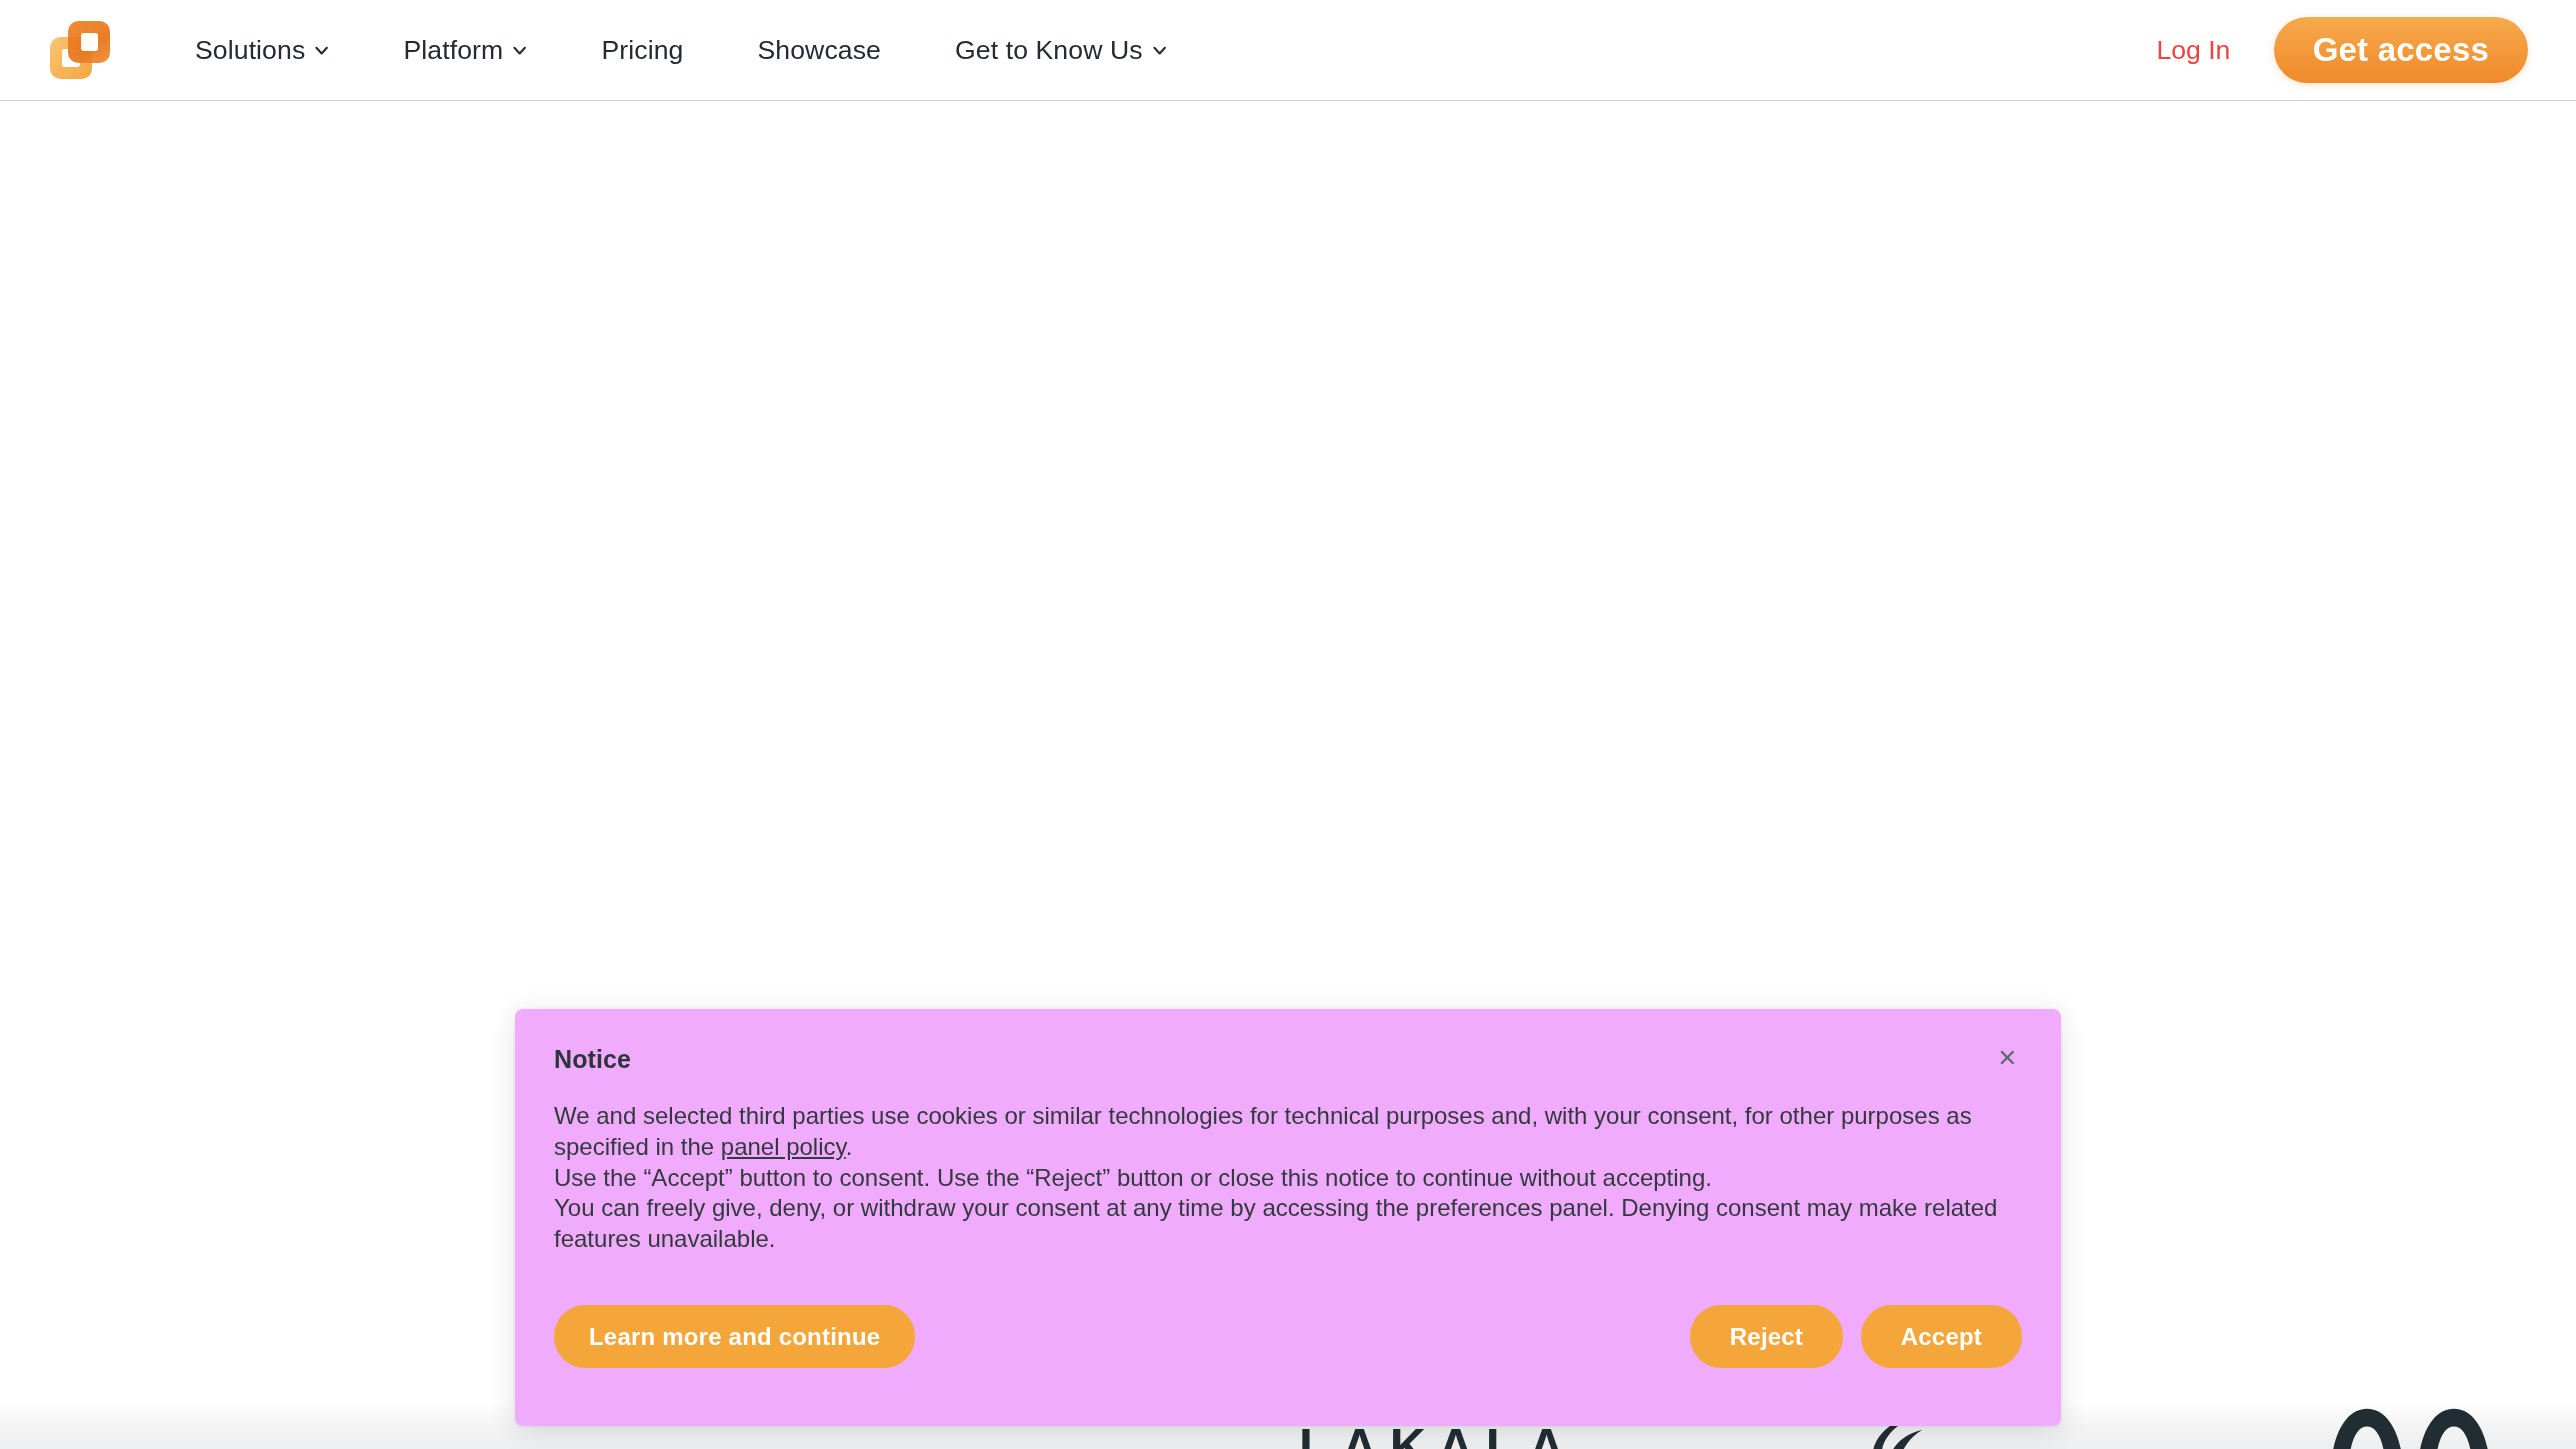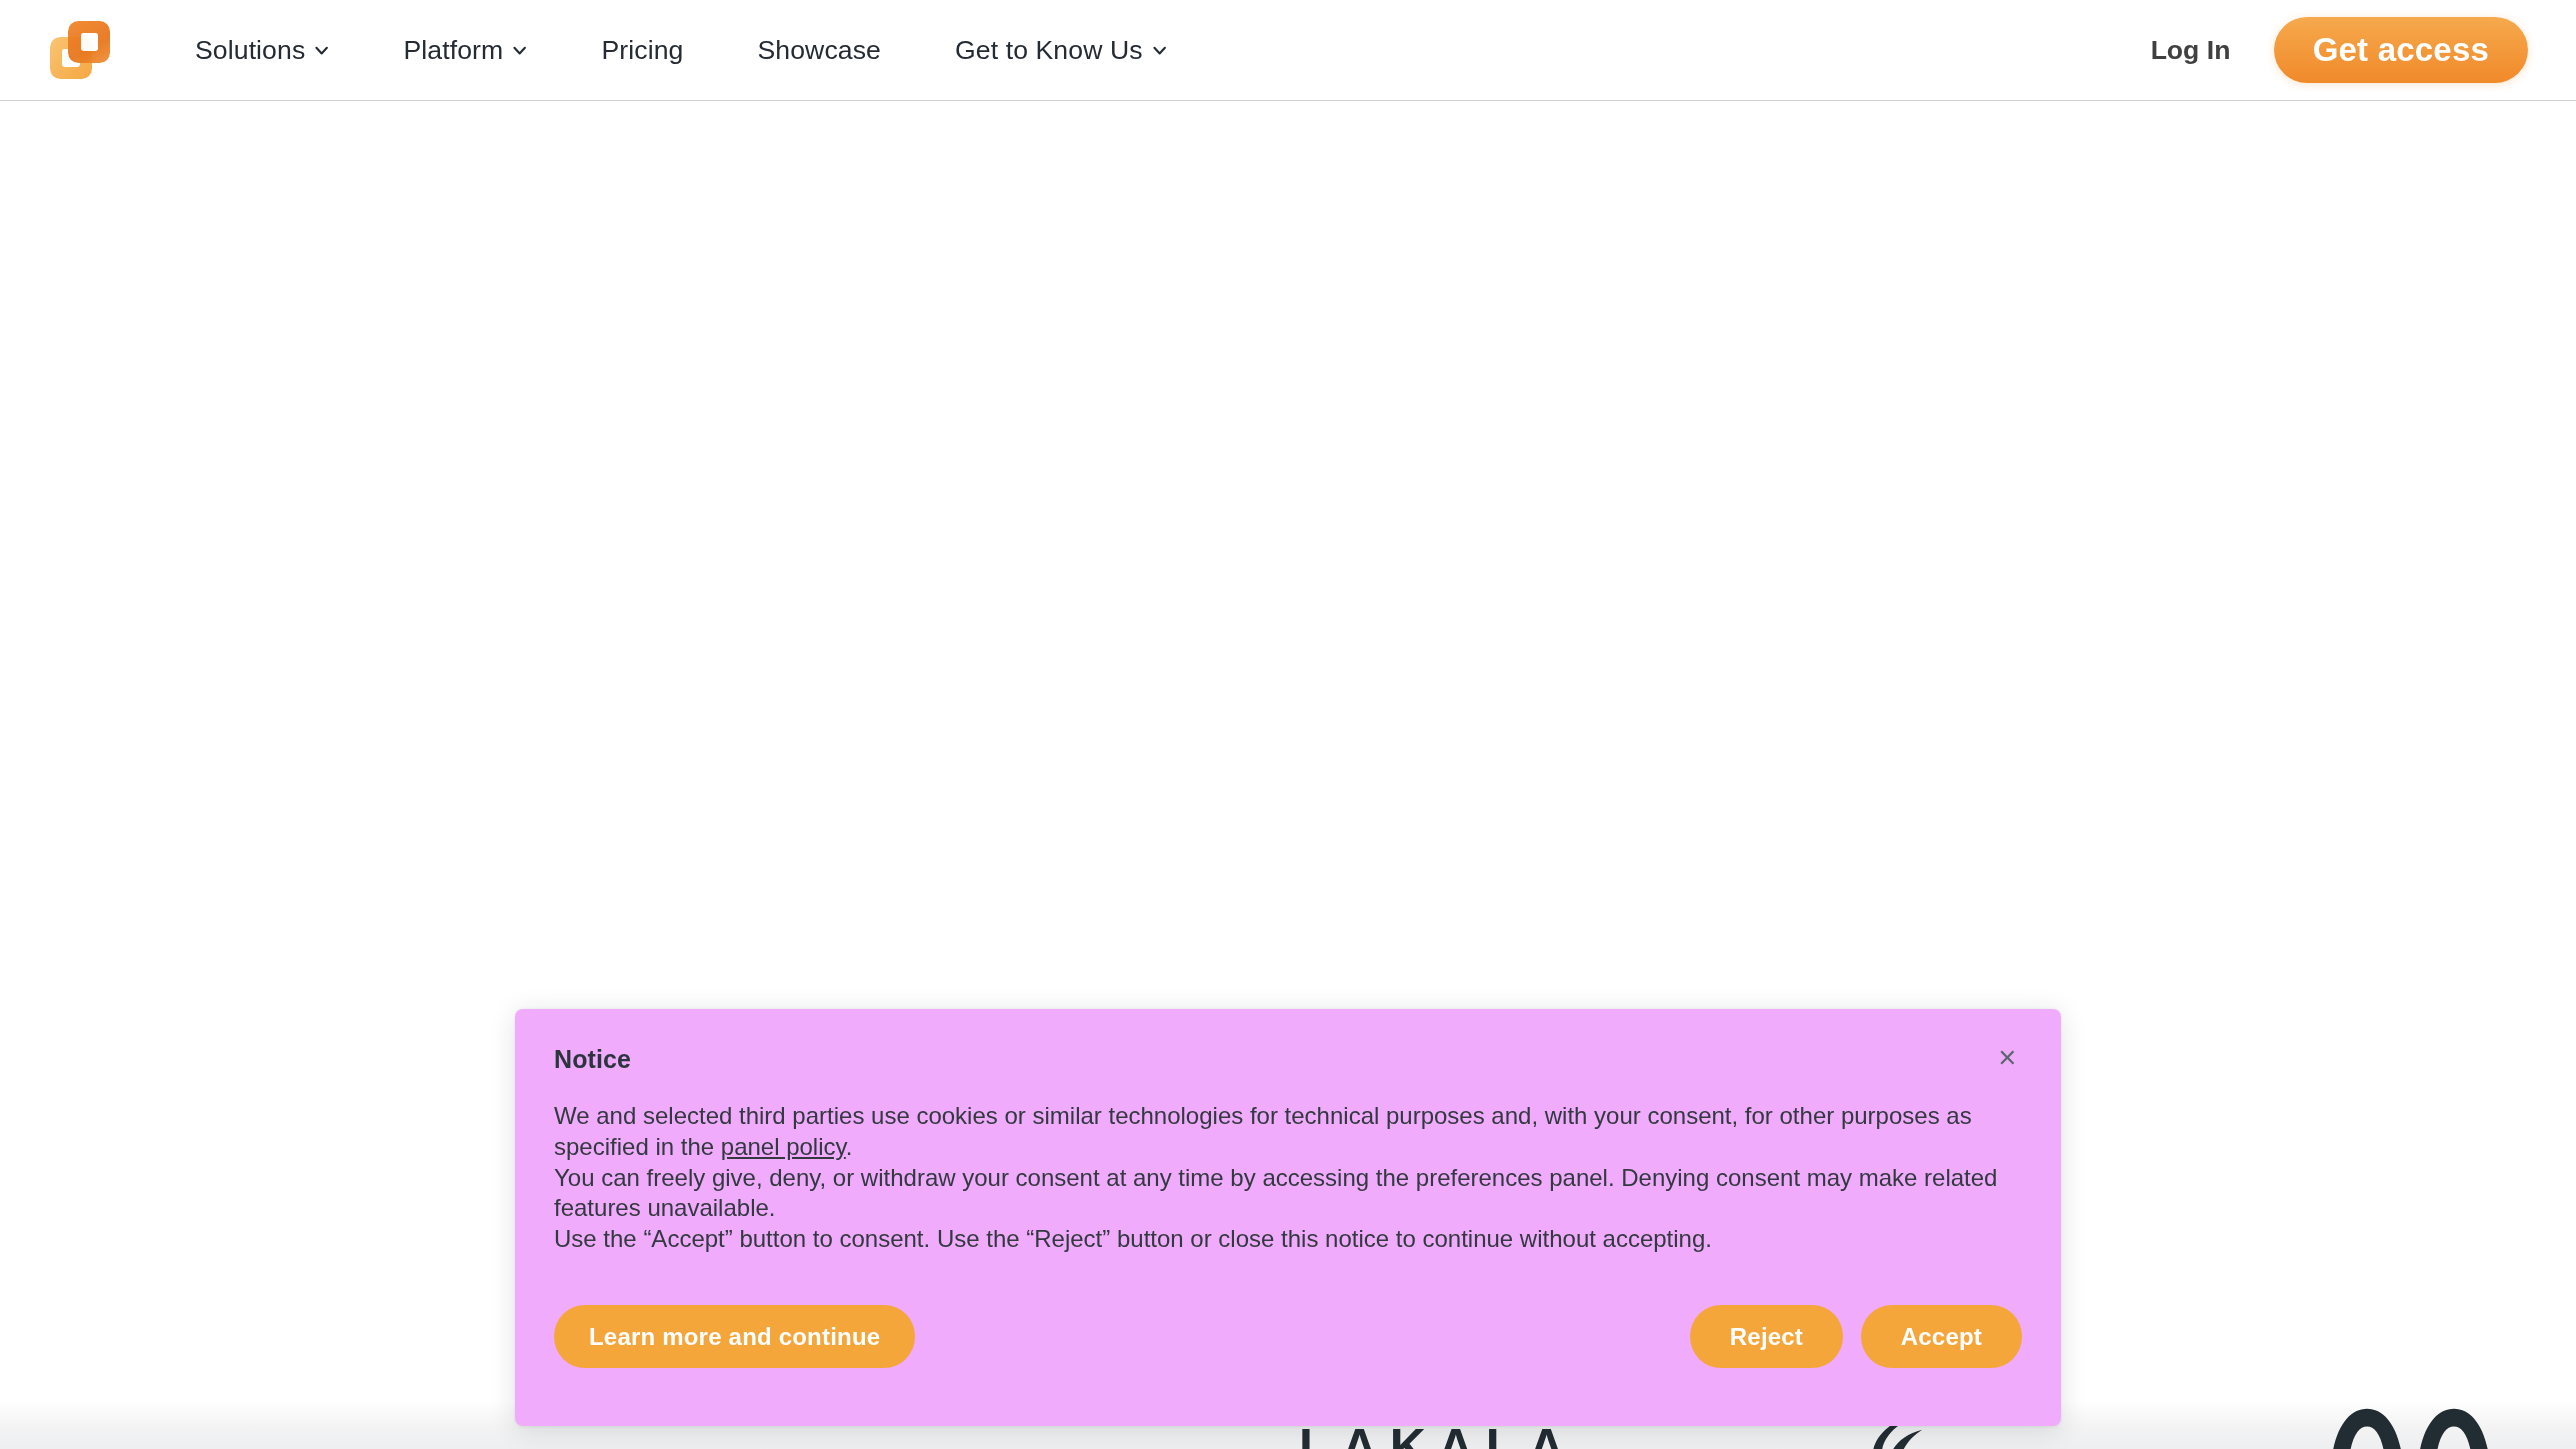--- a/index.html
+++ b/index.html
@@ -116,22 +116,22 @@
 
   .header-right {
     margin-left: auto;
     display: flex;
     align-items: center;
     margin-right: 48px;
     gap: 0;
   }
   .login-link {
     font-size: 26.6px;
-    font-weight: bold;
-    color: #404040;
+    font-weight: normal;
+    color: #ef4444;
     text-decoration: none;
     cursor: pointer;
     white-space: nowrap;
     padding: 0 19.3px;
   }
   .cta-button {
     margin-left: 24px;
     height: 66px;
     padding: 10px 39px;
     border: none;
@@ -347,22 +347,22 @@
 
 <section class="notice-dialog" role="dialog">
 
   <div class="notice-head">
     <div class="notice-title">Notice</div>
     <button class="notice-close">×</button>
   </div>
 
   <div class="notice-body">
     <p><span>We and selected third parties use cookies or similar technologies for technical purposes and, with your consent, for other purposes as specified in the </span><a class="cookie-policy-link" href="#">panel policy</a><span>.</span></p>
+    <p>Use the “Accept” button to consent. Use the “Reject” button or close this notice to continue without accepting.</p>
     <p>You can freely give, deny, or withdraw your consent at any time by accessing the preferences panel. Denying consent may make related features unavailable.</p>
-    <p>Use the “Accept” button to consent. Use the “Reject” button or close this notice to continue without accepting.</p>
   </div>
 
   <div class="notice-actions">
     <button class="btn-pill btn-learn">Learn more and continue</button>
     <div class="btn-right-group">
       <button class="btn-pill btn-reject">Reject</button>
       <button class="btn-pill btn-accept">Accept</button>
     </div>
   </div>
 

